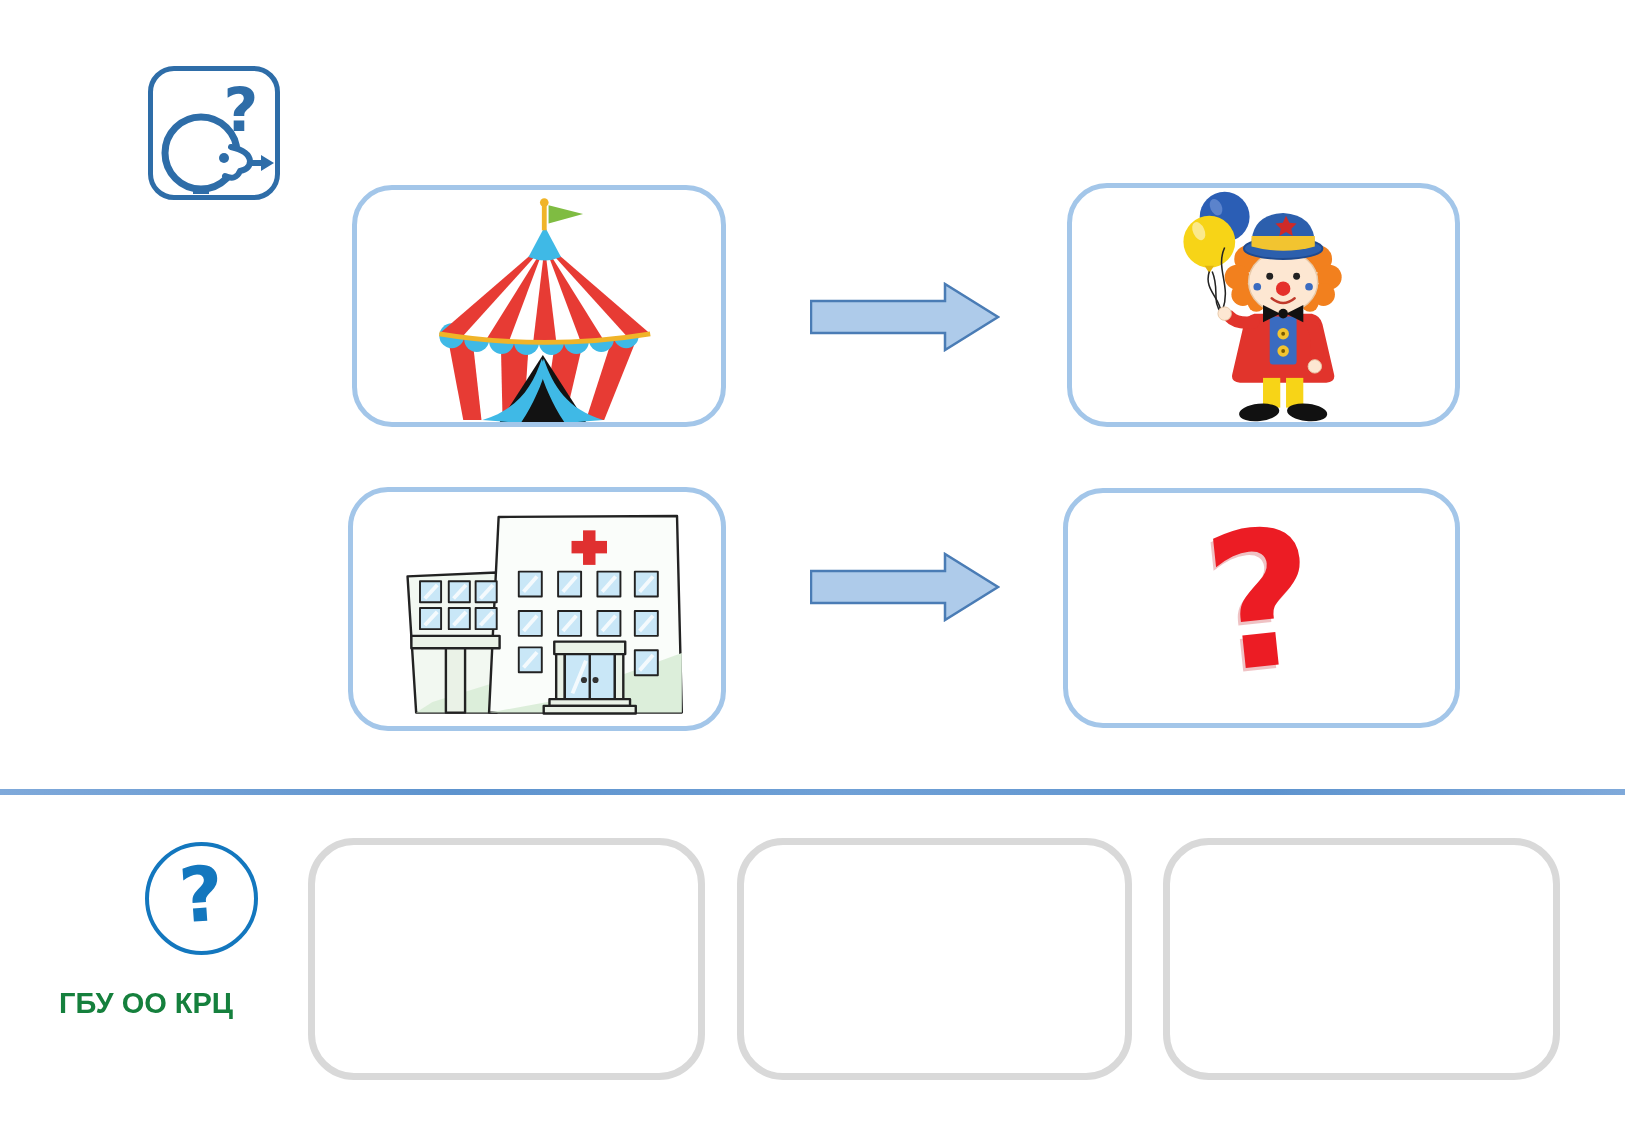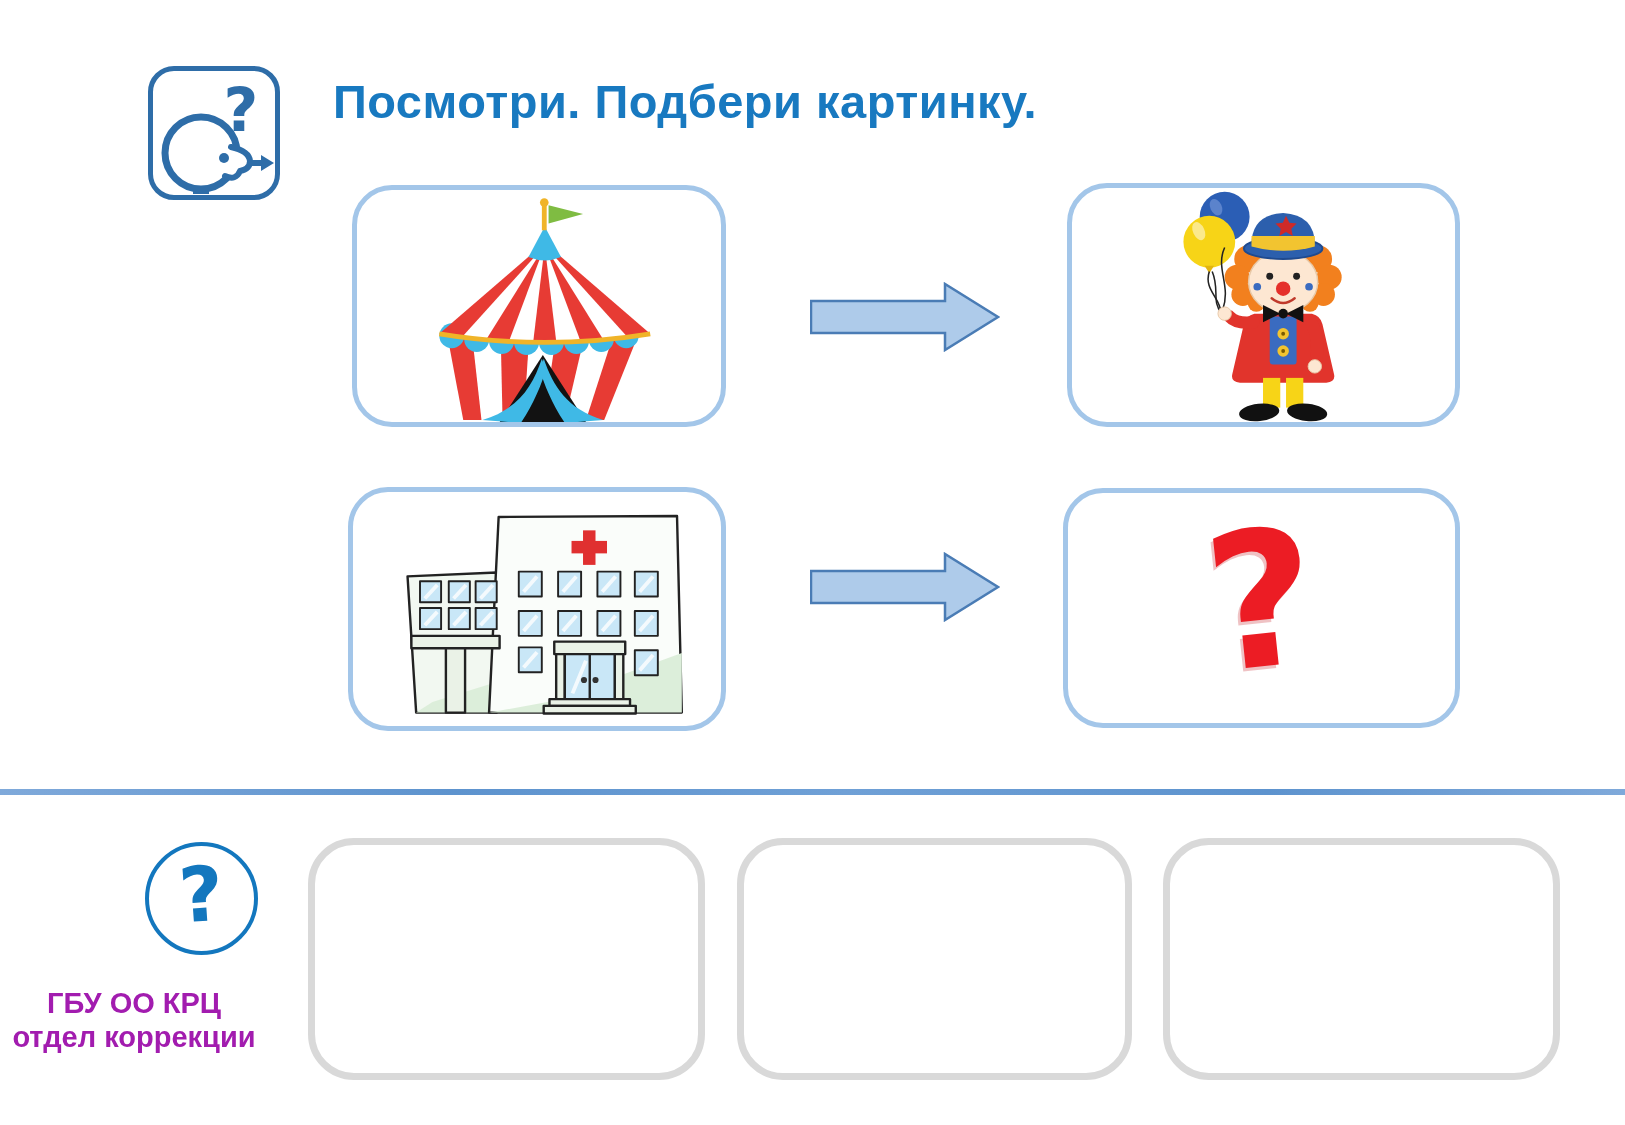--- a/index.html
+++ b/index.html
@@ -45,22 +45,22 @@
   
   .help-circle{
     position:absolute;left:145px;top:842px;width:113px;height:113px;border-radius:50%;
     border:4px solid #1377BE;box-sizing:border-box;display:flex;align-items:center;justify-content:center;background:#fff;
   }
   .help-circle span{
     font-family:"DejaVu Sans",sans-serif;font-weight:700;font-size:76px;color:#1377BE;
     margin-top:-8px;transform:rotate(-4deg);
   }
   .org-text{
-    position:absolute;left:6px;top:986px;width:256px;text-align:center;
-    font-size:29px;line-height:34px;color:#a21caf;font-weight:600;
+    position:absolute;left:18px;top:986px;width:256px;text-align:center;
+    font-size:29px;line-height:34px;color:#15803d;font-weight:600;
   }
   .slot{
     position:absolute;top:838px;height:242px;border:7px solid #D9D9D9;
     border-radius:46px;box-sizing:border-box;background:#fff;
   }
   #slot-1{left:308px;width:397px;}
   #slot-2{left:737px;width:395px;}
   #slot-3{left:1163px;width:397px;}
 </style>
 </head>
@@ -73,21 +73,20 @@
       <circle cx="48" cy="82" r="36" fill="none" stroke="#2E6DA8" stroke-width="7"></circle>
       <path d="M78,76 Q96,80 97,90 Q97,98 87,100 Q83,110 72,105" fill="#fff" stroke="#2E6DA8" stroke-width="6" stroke-linejoin="round" stroke-linecap="round"></path>
       <circle cx="71" cy="87" r="5" fill="#2E6DA8"></circle>
       <rect x="40" y="115" width="16" height="8" fill="#2E6DA8"></rect>
       <line x1="97" y1="92" x2="110" y2="92" stroke="#2E6DA8" stroke-width="6"></line>
       <polygon points="108,84 121,92 108,100" fill="#2E6DA8"></polygon>
       <text x="88" y="60" text-anchor="middle" font-family="DejaVu Sans, sans-serif" font-size="60" font-weight="bold" fill="#2E6DA8">?</text>
     </svg>
   </div>
 
-  <div class="page-title">Посмотри. Подбери картинку.</div>
 
   <div class="card" id="card-tent">
     <svg viewBox="0 0 374 242">
 
       <polygon points="91,150 291,150 255,240 108,240" fill="#FFFFFF"></polygon>
       <polygon points="91,150 117,150 127,240 108,240" fill="#E73B34"></polygon>
       <polygon points="147,150 177,150 171,240 149,240" fill="#E73B34"></polygon>
       <polygon points="205,150 235,150 214,240 192,240" fill="#E73B34"></polygon>
       <polygon points="265,150 291,150 255,240 236,240" fill="#E73B34"></polygon>
 
@@ -269,20 +268,19 @@
   </div>
 
   <div class="divider"></div>
 
   <div class="help-circle">
     <span>?</span>
   </div>
 
   <div class="org-text">
     <div>ГБУ ОО КРЦ</div>
-    <div>отдел коррекции</div>
   </div>
 
   <div class="slot" id="slot-1"></div>
   <div class="slot" id="slot-2"></div>
   <div class="slot" id="slot-3"></div>
 
 </div>
 
 </body></html>

